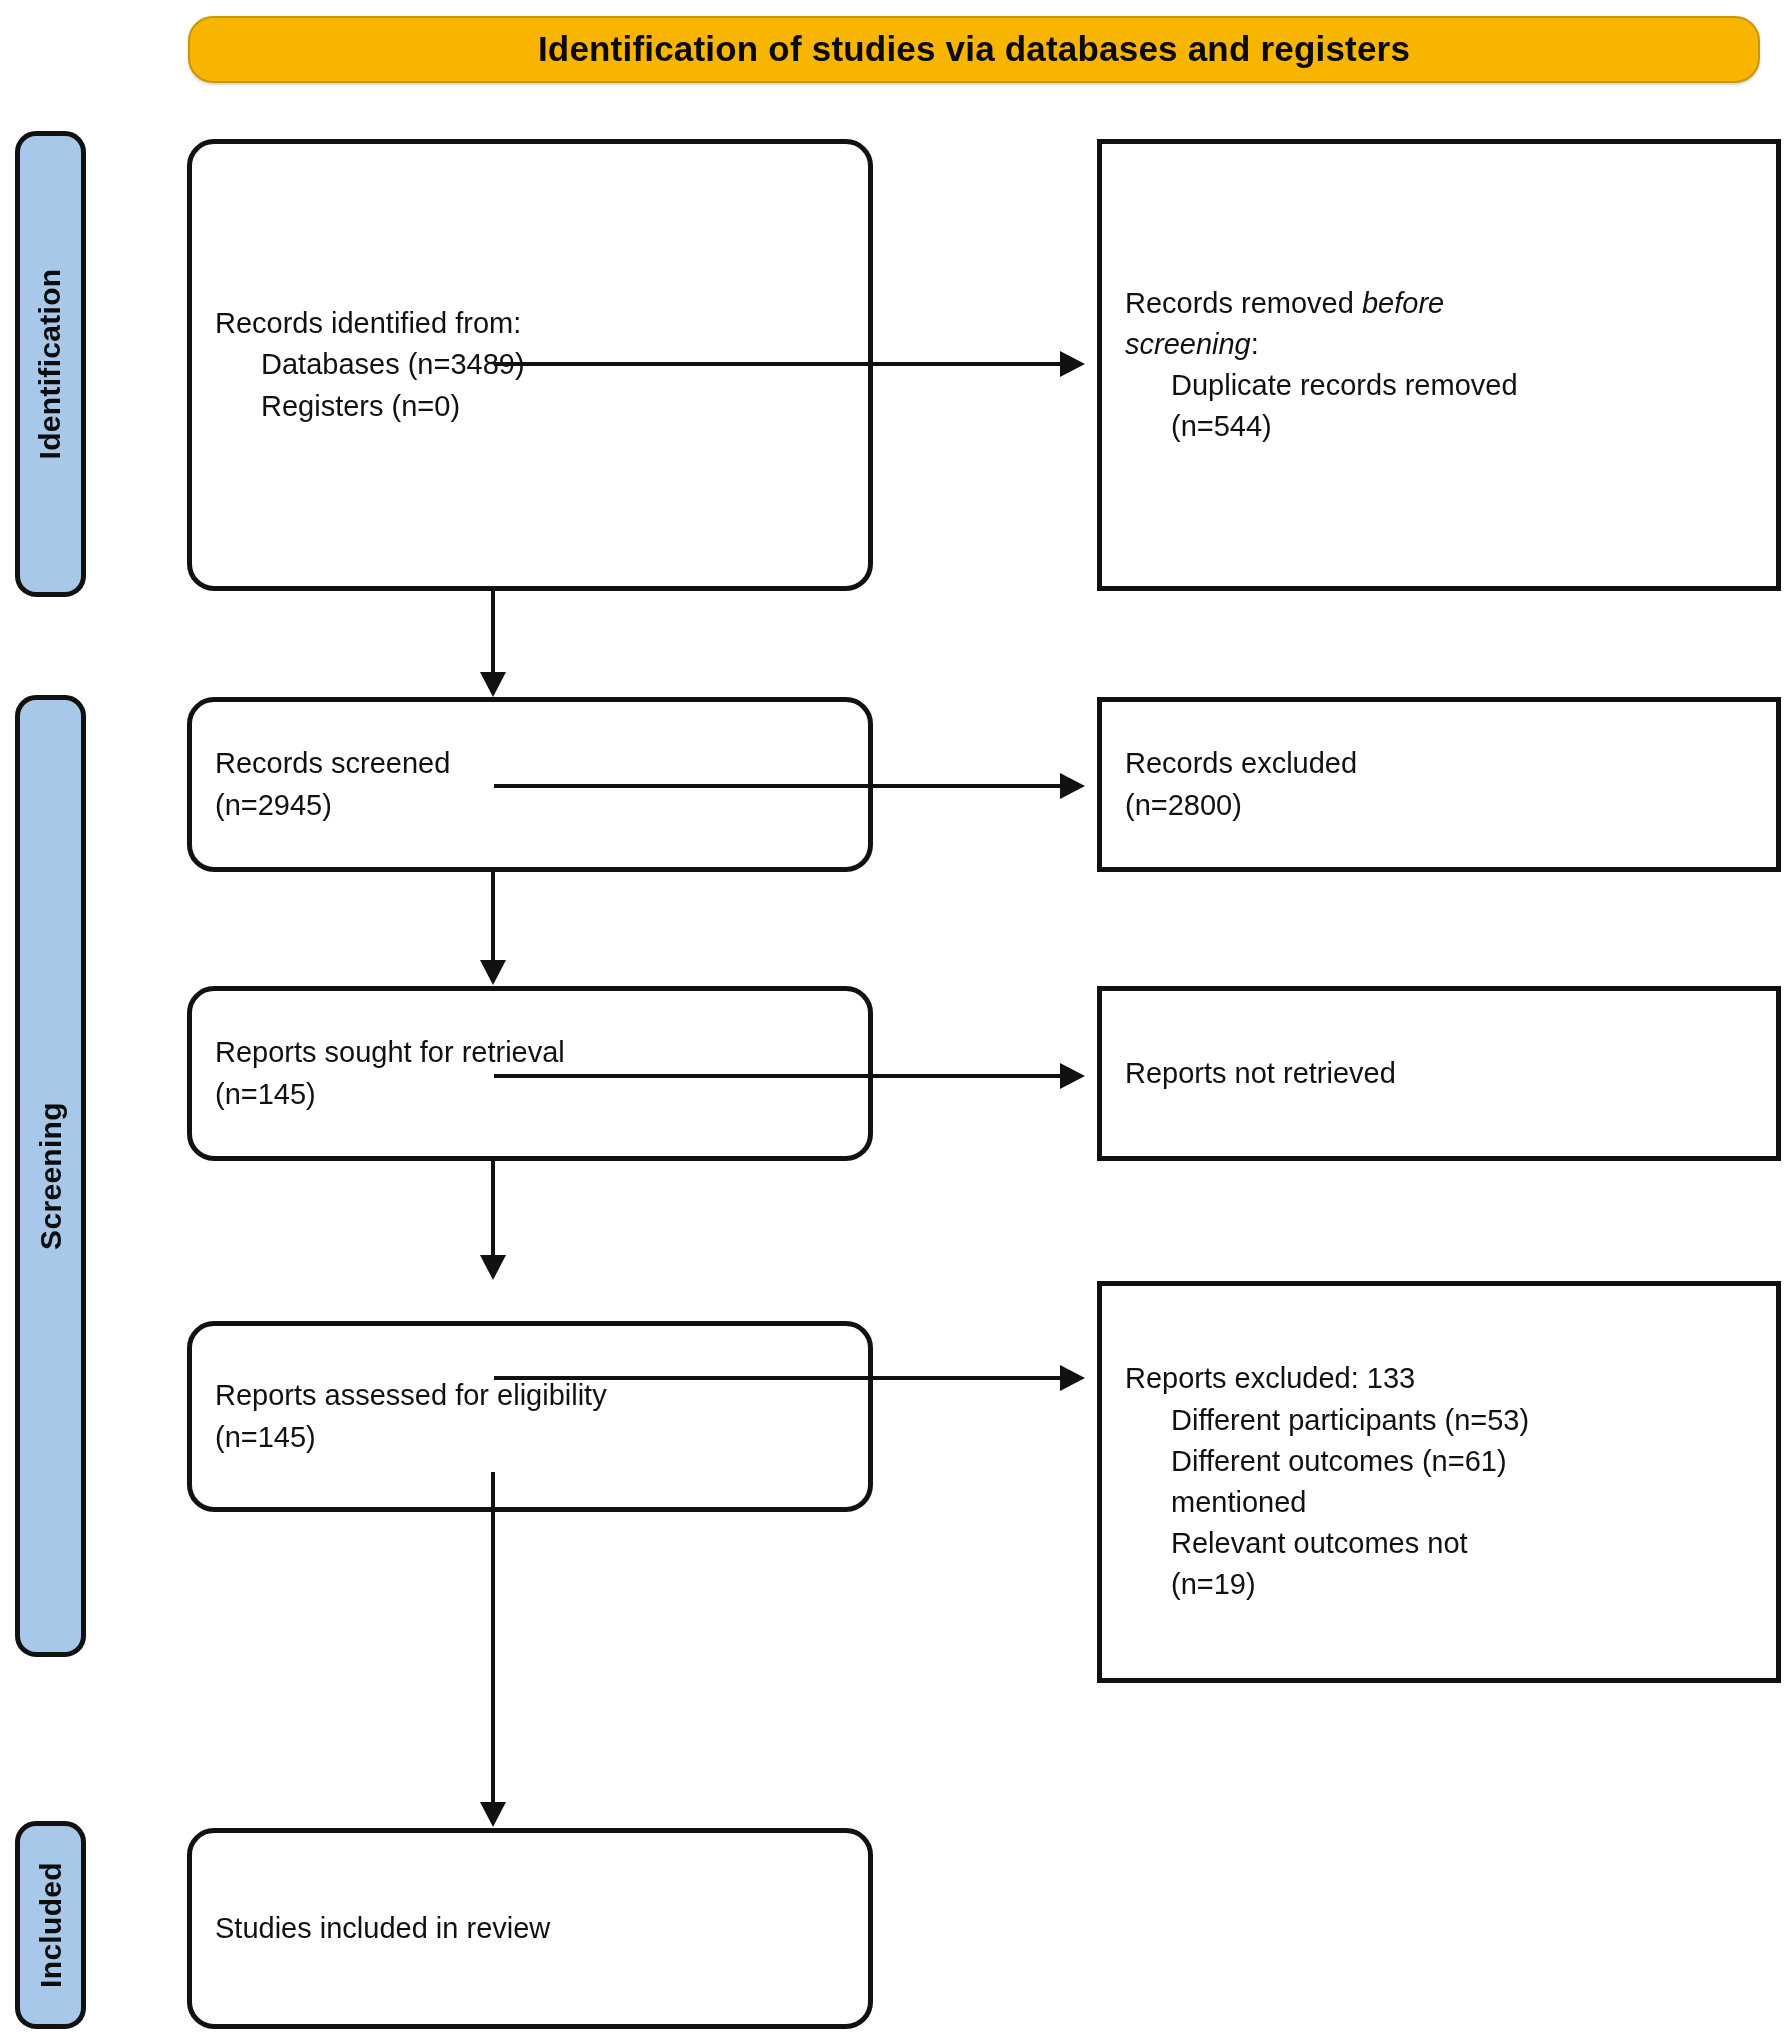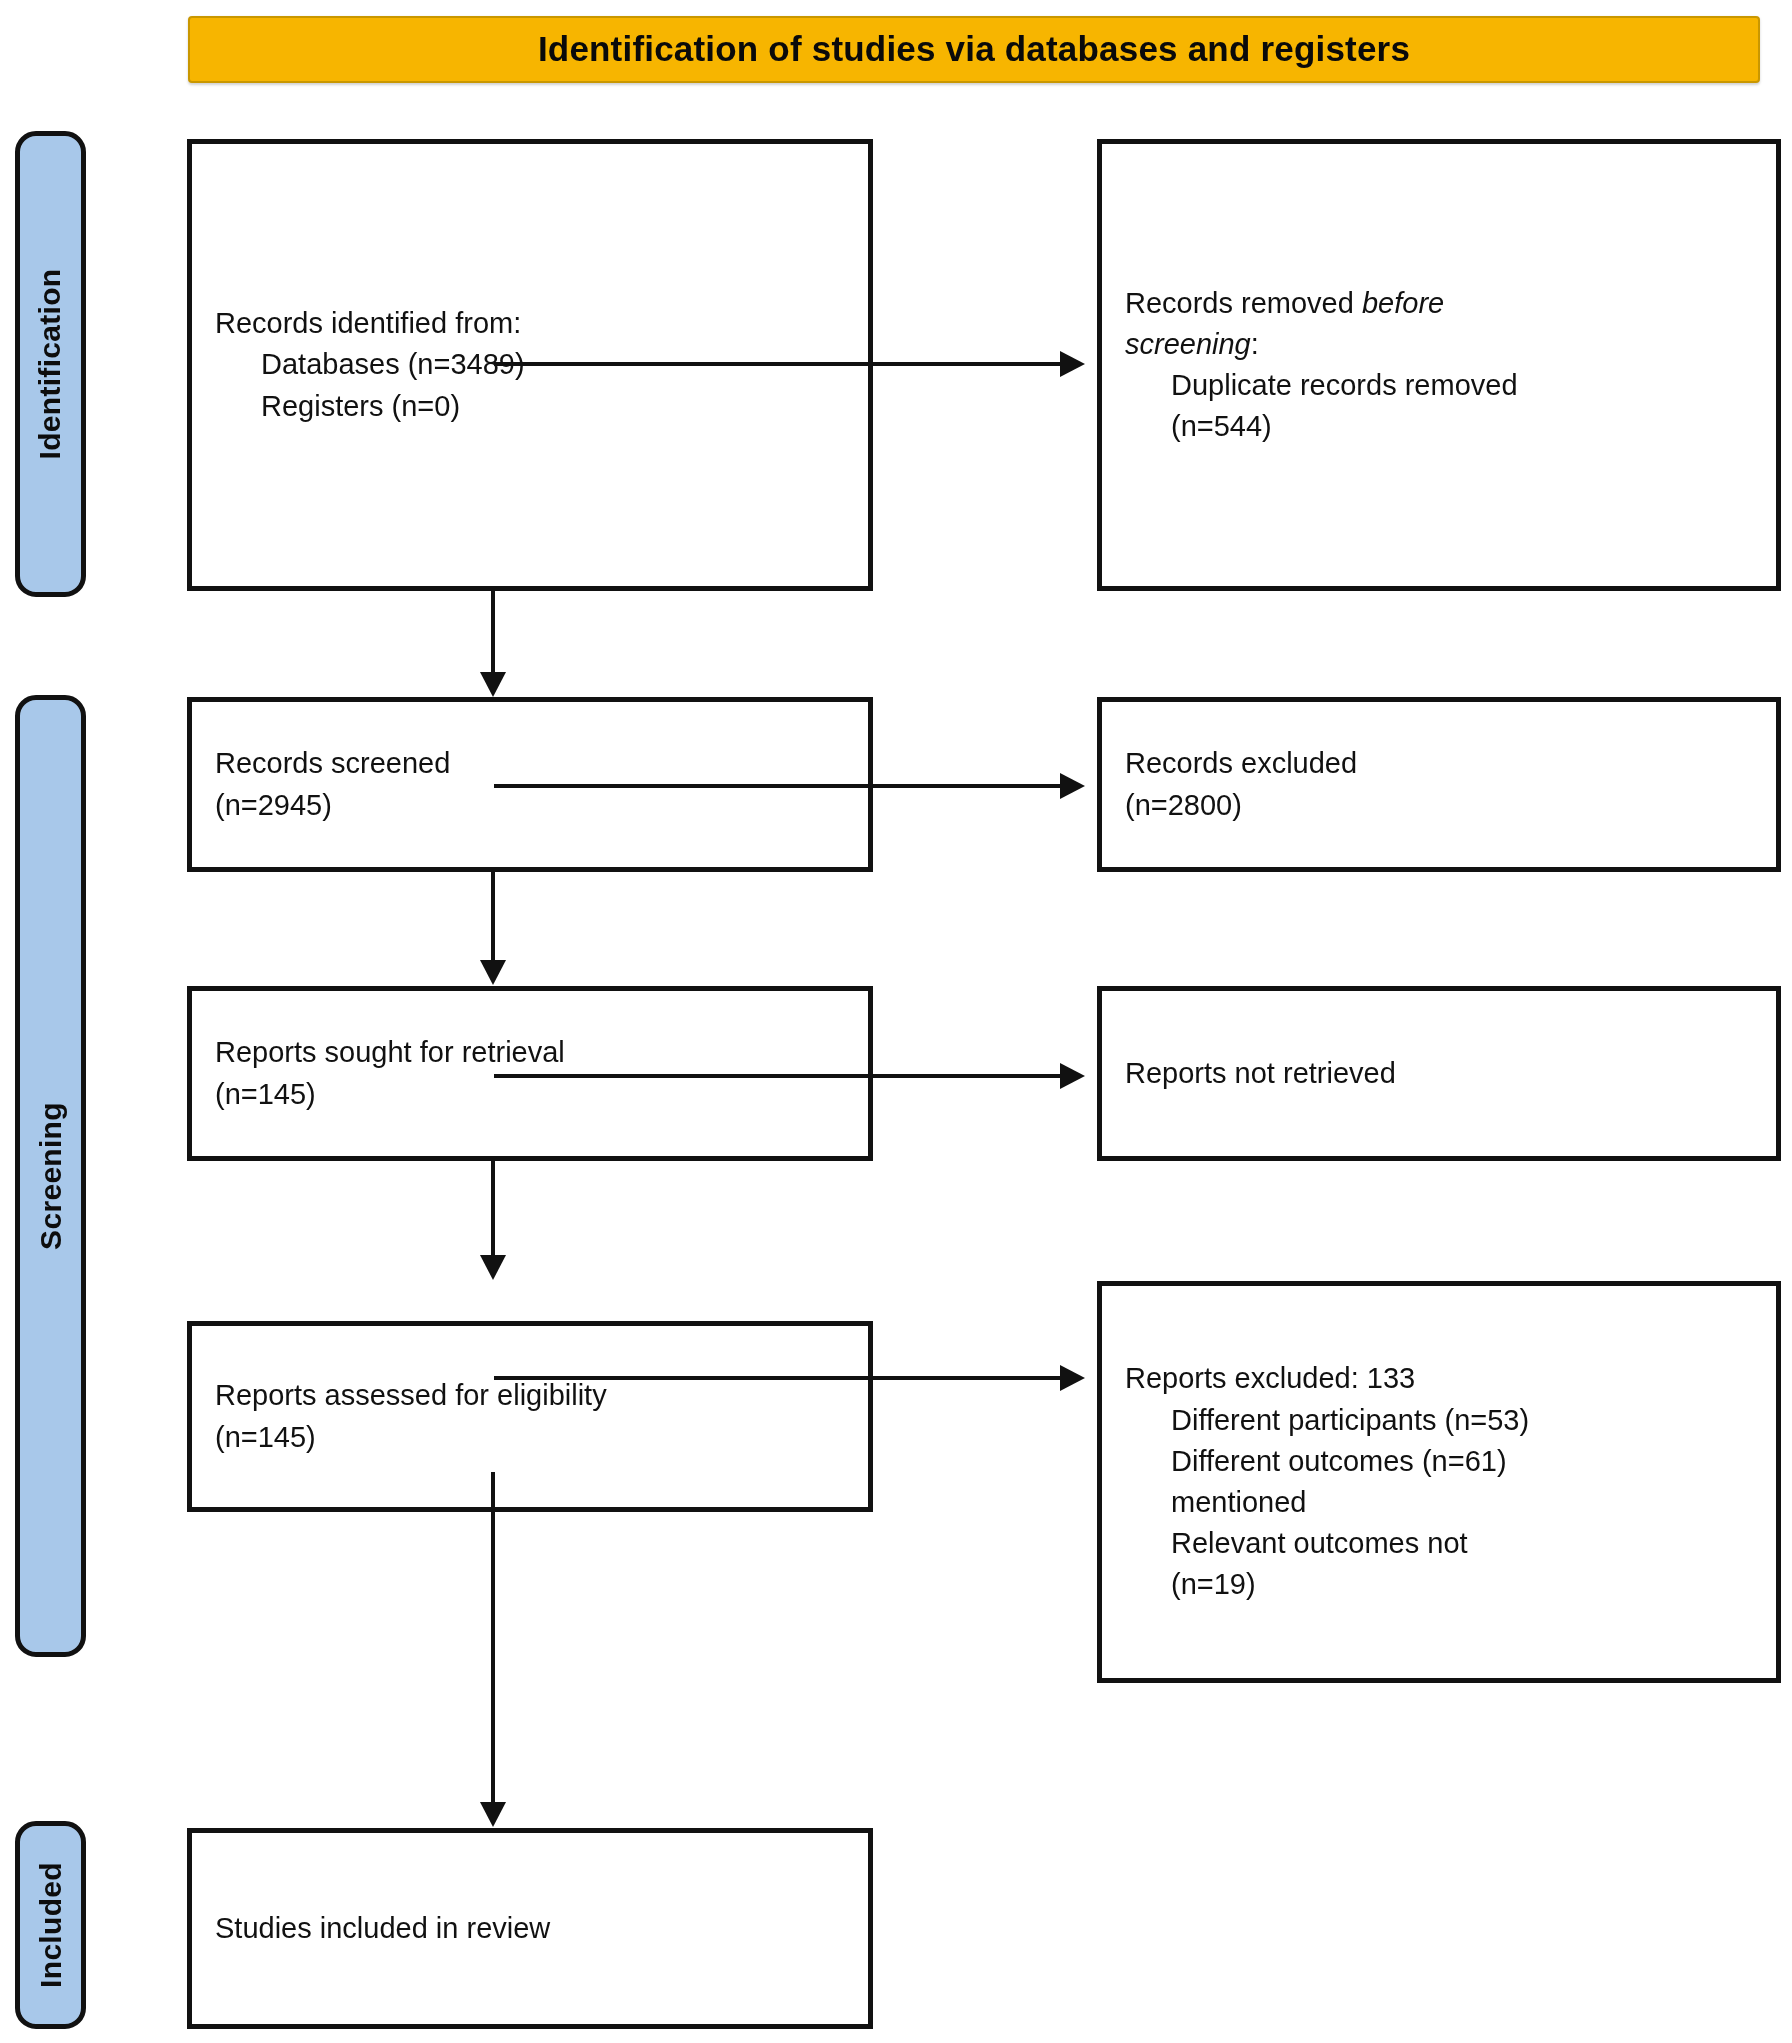--- a/index.html
+++ b/index.html
@@ -23,21 +23,21 @@
 
   
   .header-banner {
     position: absolute;
     left: 188px;
     top: 16px;
     width: 1572px;
     height: 67px;
     background: #F7B500;
     border: 2.6px solid #C99700;
-    border-radius: 4px;
+    border-radius: 25px;
     box-sizing: border-box;
     display: flex;
     align-items: center;
     justify-content: center;
     box-shadow: 0 1.8px 2.6px rgba(0,0,0,0.18);
   }
   .header-banner .header-title {
     font-size: 35px;
     font-weight: bold;
     color: #0a0a0a;
@@ -85,21 +85,21 @@
   .box .line {
     font-size: 29px;
     line-height: 1.42;
     color: #111111;
     white-space: nowrap;
   }
   .box .line.indent { padding-left: 46px; }
   .box .line em { font-style: italic; }
 
   
-  .box-left  { left: 187px;  width: 686px; }
+  .box-left  { left: 187px;  width: 686px; border-radius: 27px; }
   
   .box-right { left: 1097px; width: 684px; }
 
   .box-identified    { top: 139px;  height: 452px; }
   .box-removed       { top: 139px;  height: 452px; }
   .box-screened      { top: 697px;  height: 175px; }
   .box-excluded      { top: 697px;  height: 175px; }
   .box-sought        { top: 986px; height: 175px; }
   .box-notretrieved  { top: 986px; height: 175px; }
   .box-assessed      { top: 1281px; height: 191px; margin-top: 40px; }

